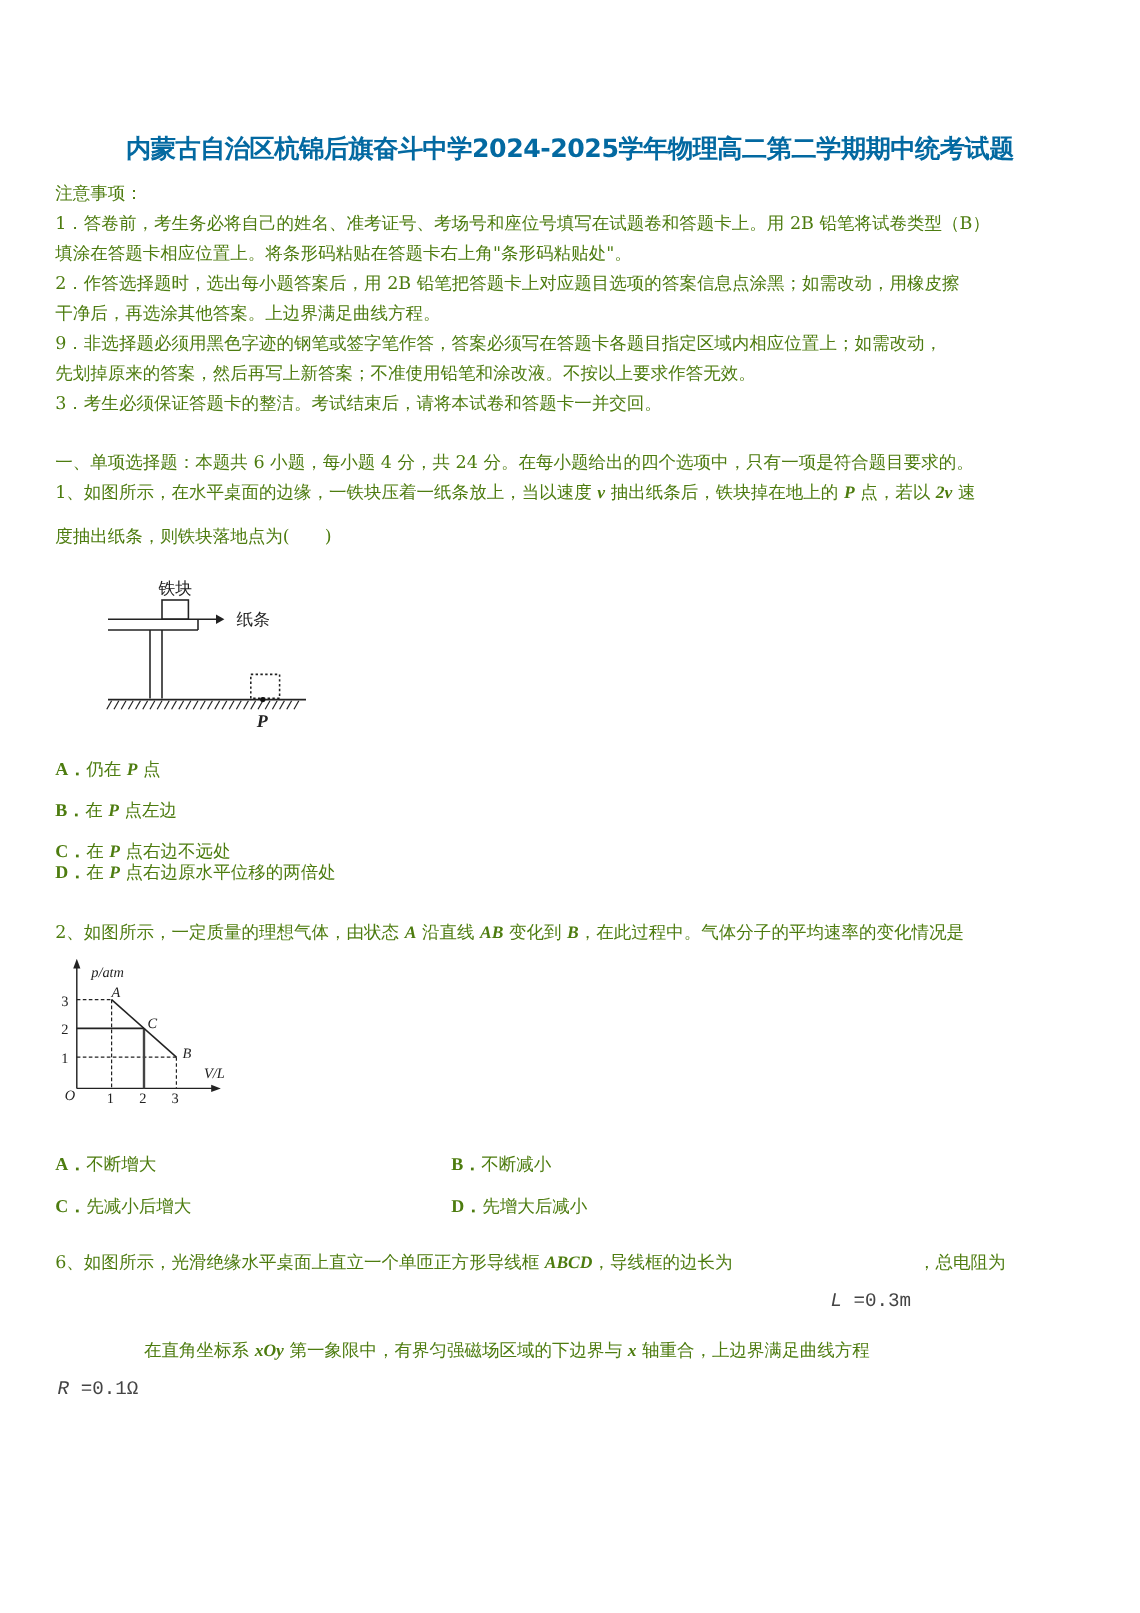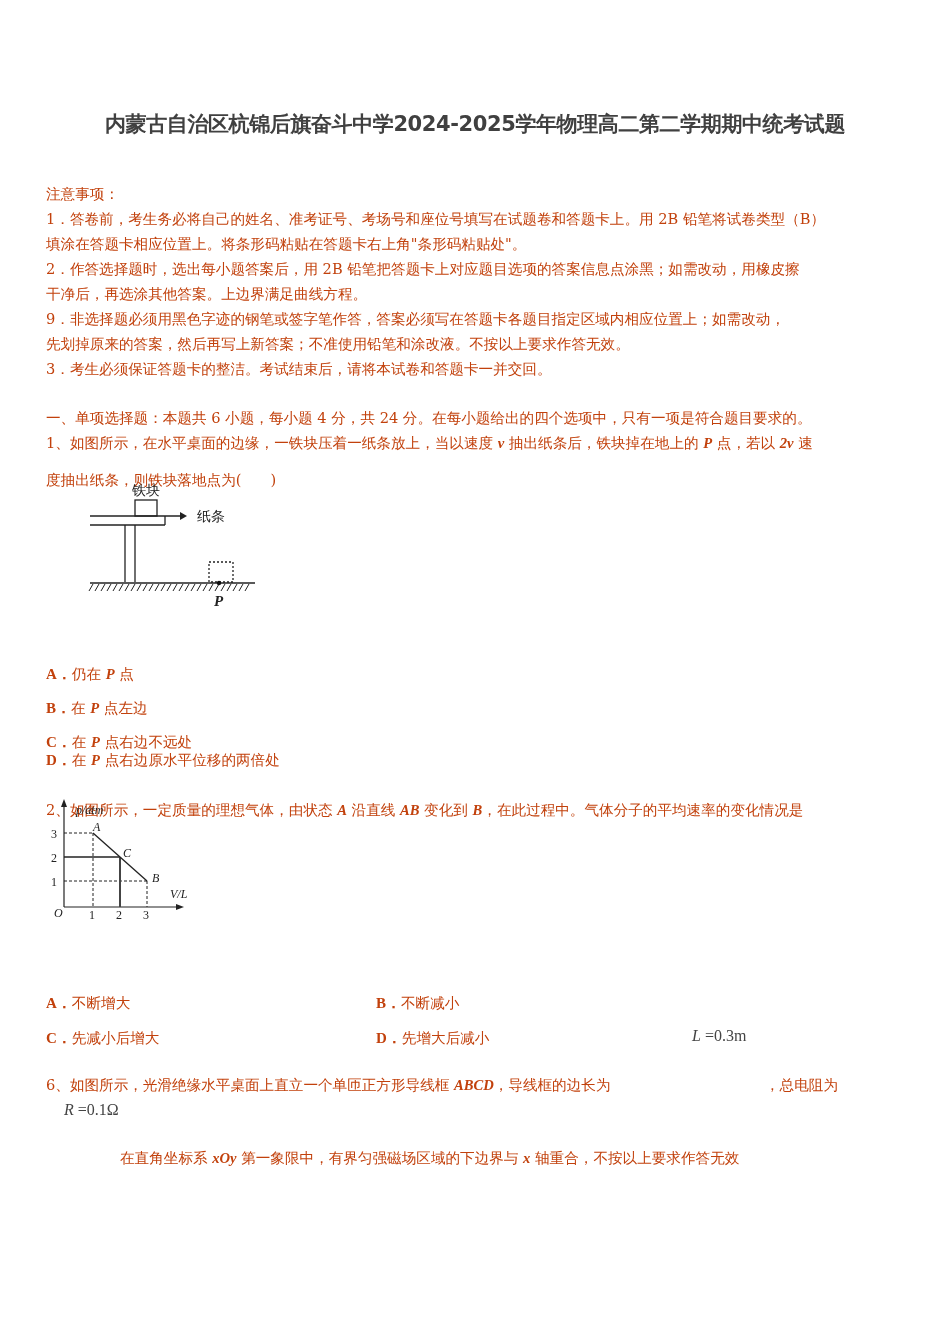--- a/index.html
+++ b/index.html
@@ -5,28 +5,28 @@
   html, body { margin: 0; padding: 0; background: #ffffff; }
   body {
     width: 950px; height: 1344px; position: relative; overflow: hidden;
     font-family: "DejaVu Serif", "Liberation Serif", serif;
     color: #111111;
   }
   .abs { position: absolute; white-space: nowrap; }
   .title {
     left: 0; width: 950px; top: 110px; text-align: center;
     font-family: "DejaVu Sans", "Liberation Sans", sans-serif;
-    font-weight: bold; font-size: 21px; letter-spacing: -0.4px; color: #404040;
+    font-weight: bold; font-size: 21px; letter-spacing: -0.4px; color: #0369a1;
   }
   .line {
-    left: 46px; font-size: 14.6px; line-height: 20px; color: #c2410c; margin-top: 32px;
+    left: 46px; font-size: 14.6px; line-height: 20px; color: #4d7c0f;
   }
   .it { font-style: italic; font-weight: bold; font-family: "Liberation Serif", serif; }
   .opt-letter { font-weight: bold; font-family: "Liberation Serif", serif; font-size: 15px; }
-  .math { font-family: Liberation Serif, serif; color: #444; font-size: 16px; }
+  .math { font-family: Liberation Mono, monospace; color: #444; font-size: 16px; margin-top: 48px; }
   .math i { font-style: italic; }
   svg { position: absolute; }
   svg text { font-family: "Liberation Serif", serif; }
 </style>
 </head>
 <body>
 
 <div class="abs title">内蒙古自治区杭锦后旗奋斗中学2024-2025学年物理高二第二学期期中统考试题</div>
 
 <div class="abs line" style="top:152px">注意事项：</div>
@@ -155,18 +155,18 @@
 </div>
 
 <div class="abs line" style="top:1043px">
   <span>6、如图所示，光滑绝缘水平桌面上直立一个单匝正方形导线框 </span><span class="it">ABCD</span><span>，导线框的边长为</span>
 </div>
 <div class="abs math" style="top:1027px; left:692px">
   <i>L</i><span> =0.3m</span>
 </div>
 <div class="abs line" style="top:1043px; left:765px">，总电阻为</div>
 
-<div class="abs math" style="top:1101px; left:64px">
+<div class="abs math" style="top:1101px; left:48px">
   <i>R</i><span> =0.1Ω</span>
 </div>
 <div class="abs line" style="top:1116px; left:120px">
-  <span>在直角坐标系 </span><span class="it">xOy</span><span> 第一象限中，有界匀强磁场区域的下边界与 </span><span class="it">x</span><span> 轴重合，不按以上要求作答无效</span>
+  <span>在直角坐标系 </span><span class="it">xOy</span><span> 第一象限中，有界匀强磁场区域的下边界与 </span><span class="it">x</span><span> 轴重合，上边界满足曲线方程</span>
 </div>
 
 </body></html>

